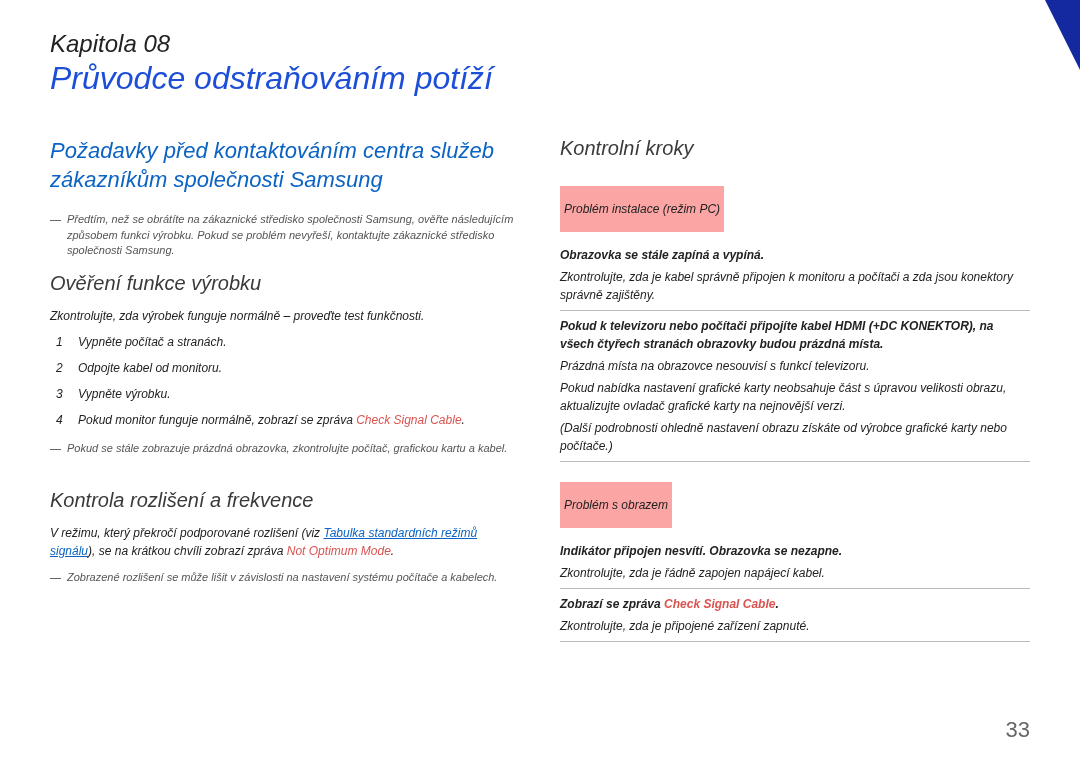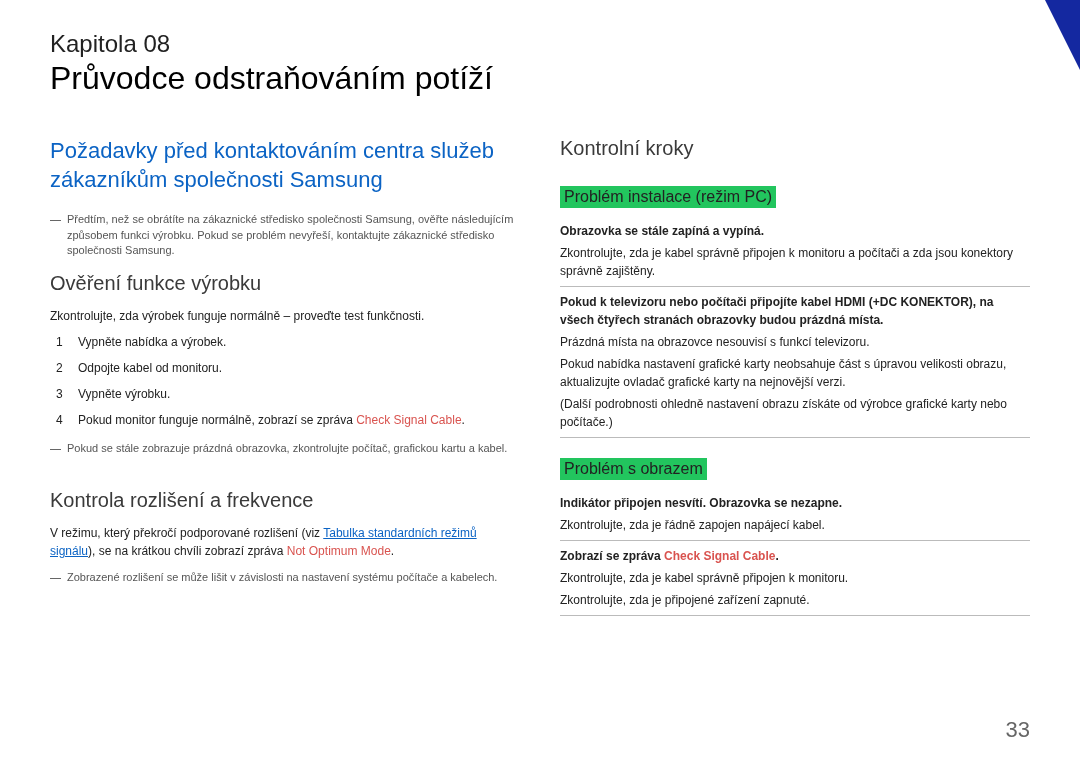--- a/index.html
+++ b/index.html
@@ -1,35 +1,35 @@
 <!DOCTYPE html>
 <html><head>
 <meta charset="utf-8">
 <style>
   * { box-sizing: border-box; margin: 0; padding: 0; }
   html, body { width: 1080px; height: 763px; font-family: Arial, Helvetica, sans-serif; background: #fff; color: #222; }
   .page { position: relative; width: 1080px; height: 763px; overflow: hidden; }
   .corner-accent { position: absolute; top: 0; right: 0; width: 0; height: 0; border-top: 70px solid #1428a0; border-left: 35px solid transparent; }
-  .content { padding: 30px 50px 0 50px; }
+  .content { padding: 30px 50px 0 50px; font-style: italic; }
   .chapter-label { font-size: 24px; font-weight: 400; color: #222; margin-bottom: 2px; }
-  .chapter-title { font-size: 32px; font-weight: 400; color: #000000; margin-bottom: 40px; }
+  .chapter-title { font-size: 32px; font-weight: 400; color: #1d4ed8; margin-bottom: 40px; }
   .cols { display: flex; gap: 40px; }
   .col { flex: 1; }
   .section-title-blue { color: #0b63c4; font-size: 22px; font-weight: 400; line-height: 1.3; margin-bottom: 18px; }
   .subhead { color: #3a3a3a; font-size: 20px; font-weight: 400; margin-top: 32px; margin-bottom: 12px; }
   .subhead.first { margin-top: 6px; }
   .note { display: flex; align-items: flex-start; gap: 6px; font-size: 11px; color: #555; margin: 10px 0 14px 0; line-height: 1.4; }
   .note-dash { color: #333; }
   .body-text { font-size: 12px; color: #222; line-height: 1.5; margin-bottom: 8px; }
   ol.steps { list-style: none; counter-reset: step; margin: 6px 0 12px 6px; }
   ol.steps li { display: flex; gap: 10px; font-size: 12px; line-height: 1.5; margin-bottom: 8px; }
   ol.steps li .num { color: #222; font-weight: 400; min-width: 12px; }
   .red { color: #d9534f; }
   .link { color: #0b63c4; text-decoration: underline; }
-  .highlight { display: inline-block; background: #22c55e; padding: 2px 4px; font-size: 16px; font-weight: 400; margin-top: 14px; margin-bottom: 10px; }
+  .highlight { display: inline-block; background: #fca5a5; padding: 16px 4px; font-size: 12px; font-weight: 400; margin-top: 14px; margin-bottom: 10px; }
   .divider { border-top: 1px solid #bbb; margin: 6px 0; }
   .block p { font-size: 12px; line-height: 1.5; margin: 4px 0; }
   .block .bold { font-weight: 700; }
   .page-number { position: absolute; right: 50px; bottom: 20px; font-size: 22px; color: #666; }
 </style>
 </head>
 <body>
 
 <div class="page">
   <div class="corner-accent"></div>
@@ -43,21 +43,21 @@
         <div class="note">
           <span class="note-dash">―</span>
           <span>Předtím, než se obrátíte na zákaznické středisko společnosti Samsung, ověřte následujícím způsobem funkci výrobku. Pokud se problém nevyřeší, kontaktujte zákaznické středisko společnosti Samsung.</span>
         </div>
 
         <div class="subhead first">Ověření funkce výrobku</div>
         <p class="body-text">Zkontrolujte, zda výrobek funguje normálně – proveďte test funkčnosti.</p>
         <ol class="steps">
           <li>
               <span class="num">1</span>
-              <span>Vypněte nabídka a výrobek.</span>
+              <span>Vypněte počítač a stranách.</span>
             </li>
           <li>
               <span class="num">2</span>
               <span>Odpojte kabel od monitoru.</span>
             </li>
           <li>
               <span class="num">3</span>
               <span>Vypněte výrobku.</span>
             </li>
           <li>
@@ -104,21 +104,20 @@
 
         <div class="block">
           <p class="bold">Indikátor připojen nesvítí. Obrazovka se nezapne.</p>
           <p>Zkontrolujte, zda je řádně zapojen napájecí kabel.</p>
         </div>
         <div class="divider"></div>
         <div class="block">
           <p class="bold">
             <span>Zobrazí se zpráva </span><span class="red">Check Signal Cable</span>.
           </p>
-          <p>Zkontrolujte, zda je kabel správně připojen k monitoru.</p>
           <p>Zkontrolujte, zda je připojené zařízení zapnuté.</p>
         </div>
         <div class="divider"></div>
       </div>
     </div>
   </div>
   <div class="page-number">33</div>
 </div>
 
 </body></html>

